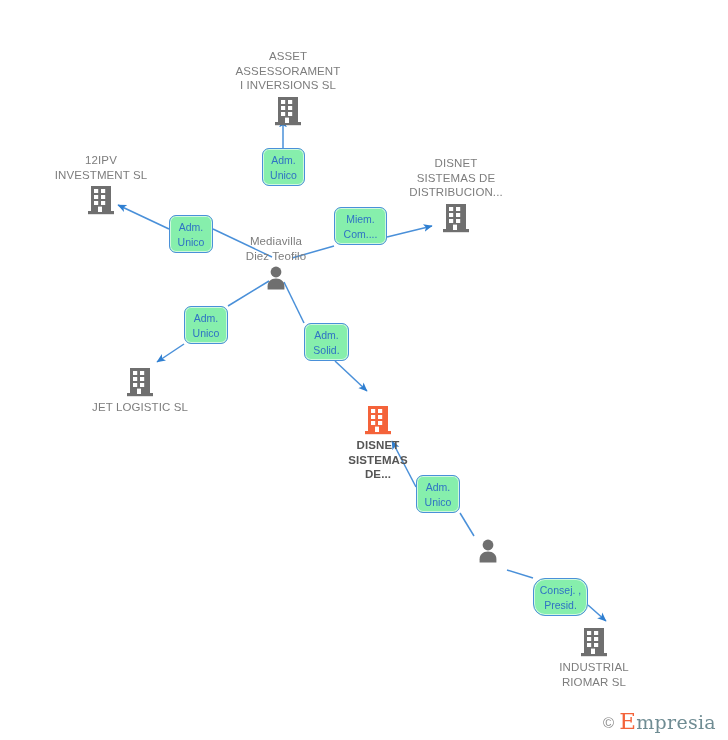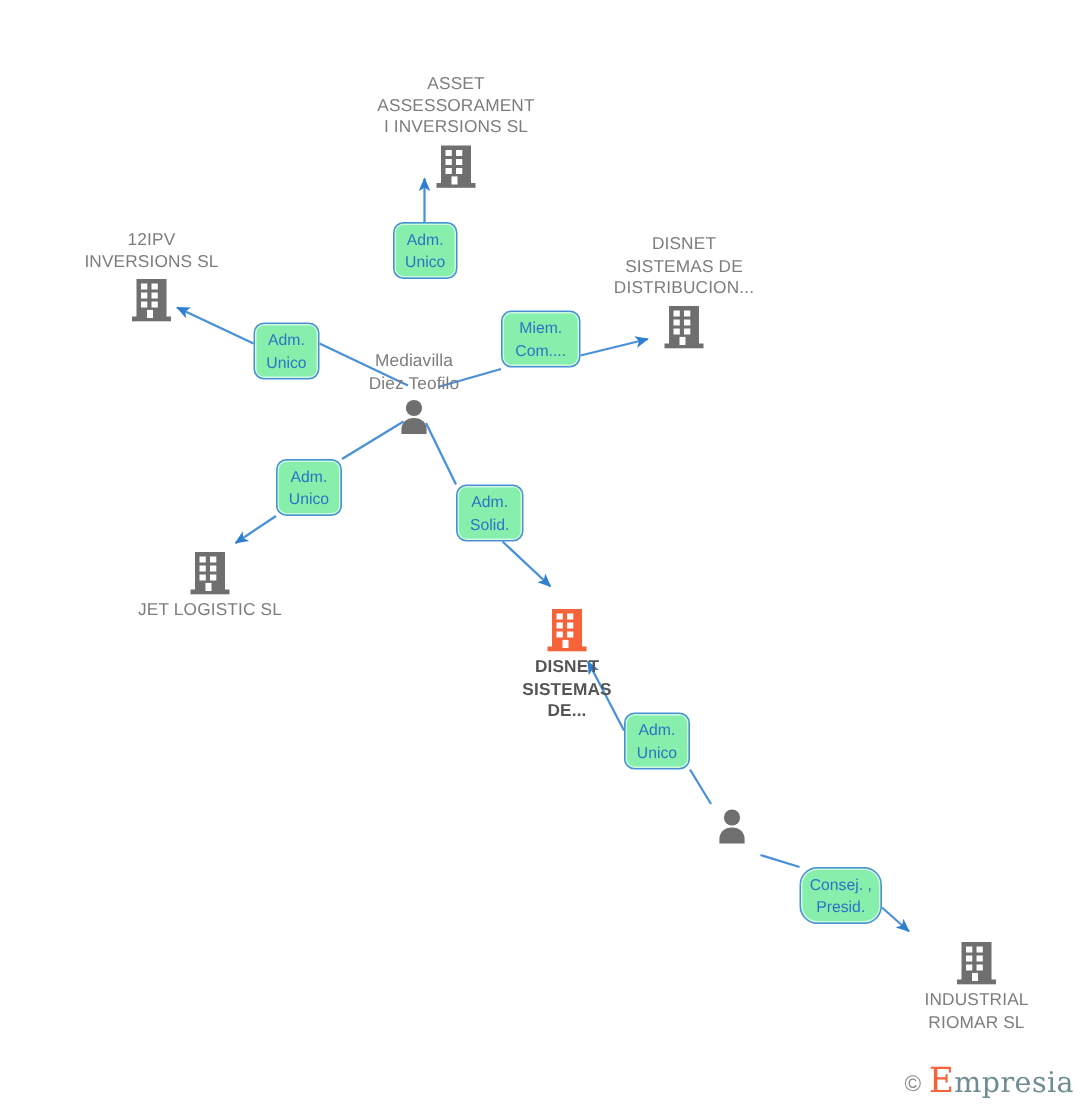--- a/index.html
+++ b/index.html
@@ -79,21 +79,21 @@
         <polyline points="184,344 157,362" marker-end="url(#ah)"></polyline>
         <polyline points="304,323 284,282"></polyline>
         <polyline points="335,361 367,391" marker-end="url(#ah)"></polyline>
         <polyline points="460,513 474,536"></polyline>
         <polyline points="416,487 392,441" marker-end="url(#ah)"></polyline>
         <polyline points="533,578 507,570"></polyline>
         <polyline points="588,605 606,621" marker-end="url(#ah)"></polyline>
       </g>
   </svg>
 
-  <div class="node company cap-top" style="left:304px;top:101px;width:170px;margin-left:-85px;margin-top:-52px;">
+  <div class="node company cap-top" style="left:288px;top:101px;width:170px;margin-left:-85px;margin-top:-52px;">
     <span class="cap">ASSET
 ASSESSORAMENT
 I INVERSIONS SL</span>
     <span class="glyph">
       <svg width="30" height="32" viewBox="0 0 30 32">
           <g fill="#6f6f6f">
         <rect x="5" y="2" width="20" height="26"></rect>
             <rect x="2" y="27" width="26" height="3.2"></rect>
         <g fill="#ffffff">
               <rect x="8" y="5" width="4.2" height="4"></rect>
@@ -104,21 +104,21 @@
               <rect x="15" y="17" width="4.2" height="4"></rect>
         <rect x="12" y="22.6" width="4" height="5.4"></rect>
             </g>
       </g>
         </svg>
     </span>
   </div>
 
   <div class="node company cap-top" style="left:101px;top:197px;width:160px;margin-left:-80px;margin-top:-44px;">
     <span class="cap">12IPV
-INVERSIONS SL</span>
+INVESTMENT SL</span>
     <span class="glyph">
       <svg width="30" height="32" viewBox="0 0 30 32">
           <g fill="#6f6f6f">
         <rect x="5" y="2" width="20" height="26"></rect>
             <rect x="2" y="27" width="26" height="3.2"></rect>
         <g fill="#ffffff">
               <rect x="8" y="5" width="4.2" height="4"></rect>
               <rect x="15" y="5" width="4.2" height="4"></rect>
         <rect x="8" y="11" width="4.2" height="4"></rect>
               <rect x="15" y="11" width="4.2" height="4"></rect>
@@ -215,21 +215,21 @@
     <span class="glyph">
       <svg width="26" height="26" viewBox="0 0 26 26">
           <g fill="#6f6f6f">
         <circle cx="13" cy="7" r="5.4"></circle>
         <path d="M13 13.6c-5.2 0-8.4 3.3-8.4 7.6v3.2h16.8v-3.2c0-4.3-3.2-7.6-8.4-7.6z"></path>
       </g>
         </svg>
     </span>
   </div>
 
-  <div class="node company cap-bot" style="left:651px;top:643px;width:140px;margin-left:-70px;margin-top:-17px;">
+  <div class="node company cap-bot" style="left:594px;top:643px;width:140px;margin-left:-70px;margin-top:-17px;">
     <span class="glyph">
       <svg width="30" height="32" viewBox="0 0 30 32">
           <g fill="#6f6f6f">
         <rect x="5" y="2" width="20" height="26"></rect>
             <rect x="2" y="27" width="26" height="3.2"></rect>
         <g fill="#ffffff">
               <rect x="8" y="5" width="4.2" height="4"></rect>
               <rect x="15" y="5" width="4.2" height="4"></rect>
         <rect x="8" y="11" width="4.2" height="4"></rect>
               <rect x="15" y="11" width="4.2" height="4"></rect>

